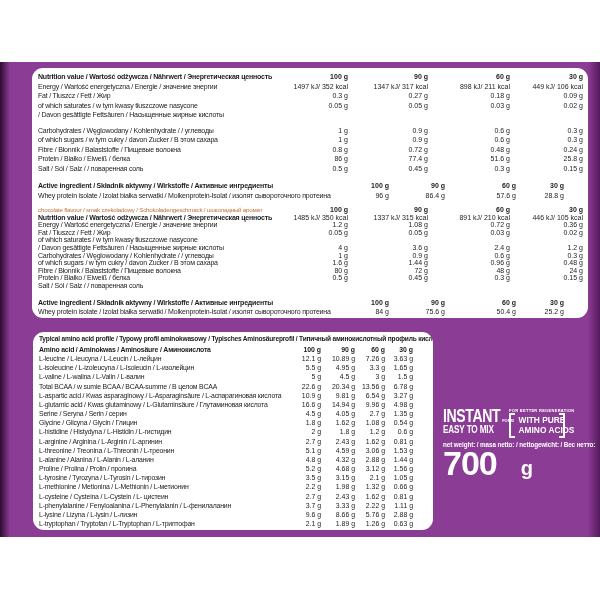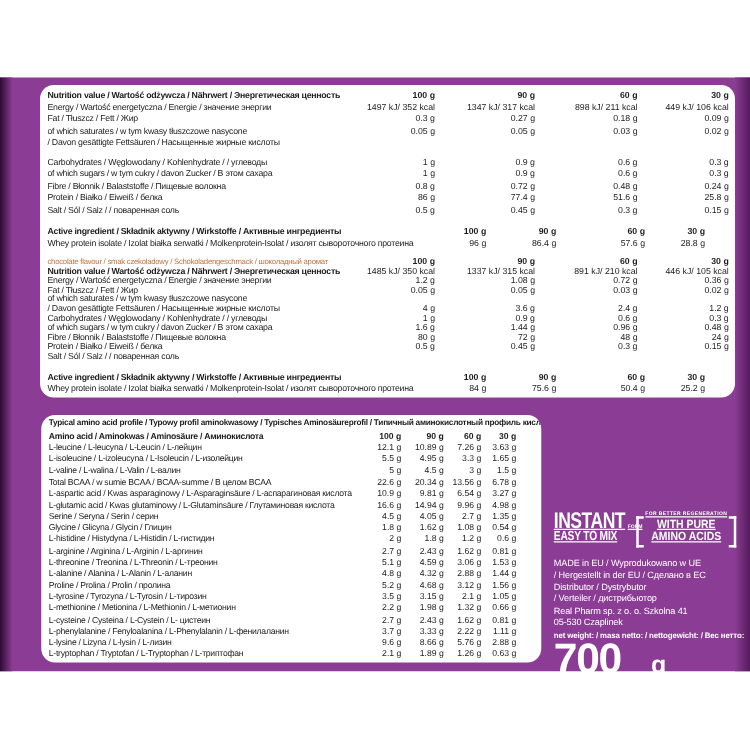--- a/index.html
+++ b/index.html
@@ -33,27 +33,27 @@
   .t-choco{font-size:7px;margin-top:6px;}
   .choco .tlabel{color:#c2703a;font-size:6.2px;}
   .amino-title{font-size:6.6px;font-weight:bold;text-align:center;line-height:8px;letter-spacing:-0.2px;white-space:nowrap;}
   .t-amino{font-size:6.9px;margin-top:2px;}
   .t-amino .trow{line-height:9.15px;}
   .t-amino .tcell:nth-child(2){width:45px;}
   .t-amino .tcell:nth-child(3){width:34px;}
   .t-amino .tcell:nth-child(4){width:30px;}
   .t-amino .tcell:nth-child(5){width:28px;}
   .right{position:absolute;left:443px;top:346px;width:147px;color:#fff;z-index:2;}
-  .badge-row{display:flex;align-items:flex-start;text-decoration:underline;}
+  .badge-row{display:flex;align-items:flex-start;}
   .instant-wrap{width:64px;flex:0 0 auto;}
   .instant-line{display:flex;align-items:flex-end;}
   .instant{font-size:18px;font-weight:bold;line-height:16px;letter-spacing:-0.5px;transform:scaleX(0.78);transform-origin:left;white-space:nowrap;}
   .form{font-size:4px;font-weight:bold;line-height:4px;margin-left:-14px;margin-bottom:1px;}
   .easy{font-size:10.5px;font-weight:bold;letter-spacing:-0.2px;line-height:11px;transform:scaleX(0.78);transform-origin:left;white-space:nowrap;margin-top:0px;}
-  .pure-wrap{margin-left:2px;width:80px;flex:0 0 auto;}
+  .pure-wrap{margin-left:2px;width:56px;flex:0 0 auto;}
   .regen{font-size:4px;font-weight:bold;text-align:center;letter-spacing:0.3px;white-space:nowrap;line-height:5px;}
   .brackets{position:relative;padding:2px 7px 3px 7px;margin-top:0px;}
   .brk{position:absolute;top:0;bottom:0;width:6px;}
   .brk-l{left:0;border:2px solid #fff;border-right:none;}
   .brk-r{right:0;border:2px solid #fff;border-left:none;}
   .pure1,.pure2{font-size:9.5px;font-weight:bold;text-align:center;line-height:10px;transform:scaleX(0.88);transform-origin:center;white-space:nowrap;}
   .info{margin-top:8px;font-size:7.3px;line-height:9.4px;letter-spacing:-0.1px;}
   .info div{white-space:nowrap;}
   .netl{font-size:6.3px;font-weight:bold;margin-top:3px;letter-spacing:-0.1px;white-space:nowrap;}
   .weight{display:flex;align-items:baseline;font-weight:bold;margin-top:-2px;gap:21px;}
@@ -411,27 +411,19 @@
       <div class="pure-wrap">
         <div class="regen">FOR BETTER REGENERATION</div>
         <div class="brackets">
           <div class="brk brk-l"></div>
           <div class="brk brk-r"></div>
           <div class="pure1">WITH PURE</div>
           <div class="pure2">AMINO ACIDS</div>
         </div>
       </div>
     </div>
-    <div class="info">
-        <div>MADE in EU / Wyprodukowano w UE</div>
-        <div>/ Hergestellt in der EU / Сделано в ЕС</div>
-        <div>Distributor / Dystrybutor</div>
-        <div>/ Verteiler / дистрибьютор</div>
-        <div>Real Pharm sp. z o. o. Szkolna 41</div>
-        <div>05-530 Czaplinek</div>
-      </div>
     <div class="netl">net weight: / masa netto: / nettogewicht: / Вес нетто:</div>
     <div class="weight">
       <span class="w7">700</span>
       <span class="wg">g</span>
     </div>
   </div>
 </div>
 
 </body></html>

